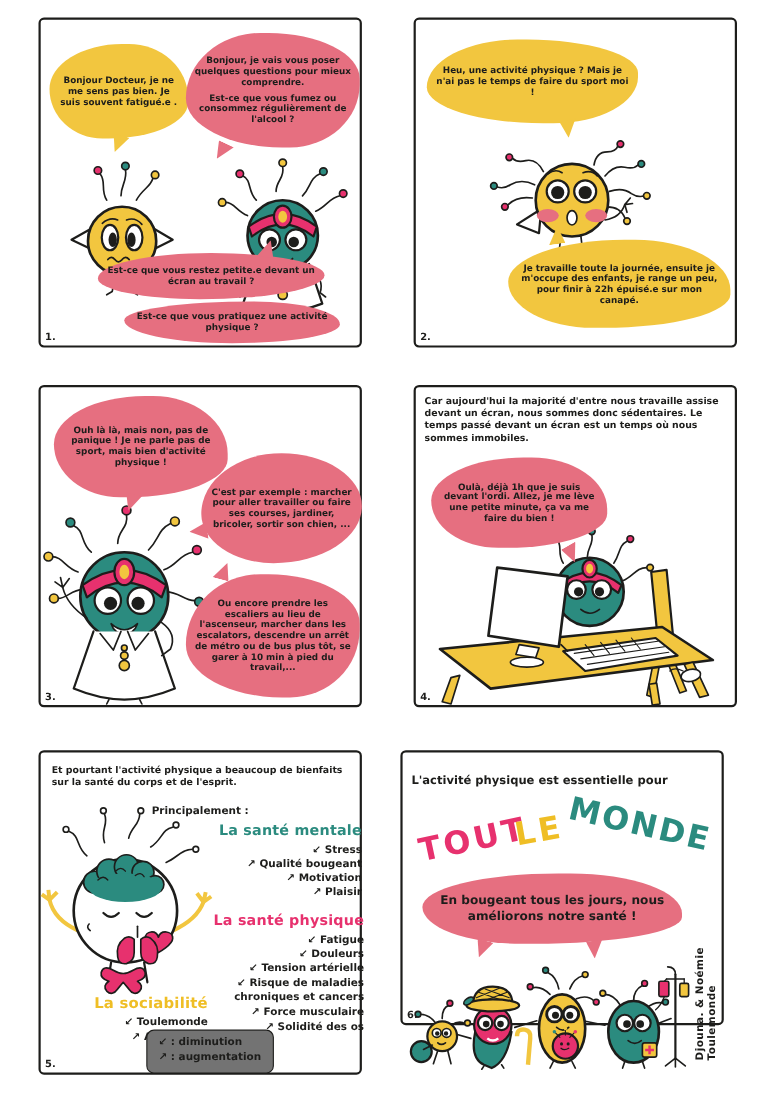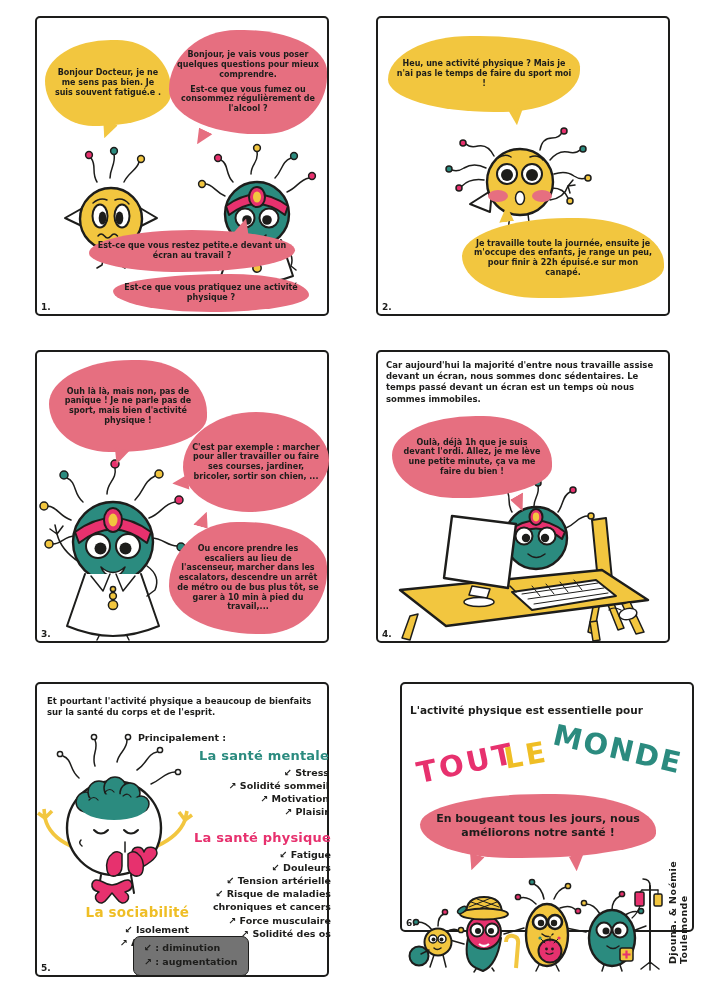--- a/index.html
+++ b/index.html
@@ -4,21 +4,21 @@
 <style>
 *{margin:0;padding:0;box-sizing:border-box}
 html,body{width:707px;height:1000px}
 body{position:relative;background:#fff;font-family:"DejaVu Sans","Liberation Sans",sans-serif;color:#1d1d1b}
 .panel{position:absolute;background:#fff;border:2.6px solid #1d1d1b;border-radius:5px}
 #p1{left:35px;top:16px;width:294px;height:300px}
 #p2{left:376px;top:16px;width:294px;height:300px}
 #p3{left:35px;top:350px;width:294px;height:293px}
 #p4{left:376px;top:350px;width:294px;height:293px}
 #p5{left:35px;top:682px;width:294px;height:295px}
-#p6{left:400px;top:682px;width:294px;height:250px}
+#p6{left:364px;top:682px;width:294px;height:250px}
 .num{position:absolute;left:4px;bottom:2px;font-size:9px;font-weight:700;z-index:5}
 .bubble{position:absolute;font-weight:700;font-size:8px;line-height:1.22;text-align:center;padding:9px 8px;display:flex;flex-direction:column;justify-content:center;gap:5px;z-index:2}
 .bubble.yellow{background:var(--yellow)}
 .bubble.pink{background:var(--pink)}
 .blob-a{border-radius:55% 45% 60% 40% / 50% 60% 40% 55%}
 .blob-b{border-radius:45% 55% 42% 58% / 60% 42% 58% 45%}
 .blob-c{border-radius:50% 50% 55% 45% / 55% 48% 52% 45%}
 .blob-d{border-radius:60% 40% 50% 50% / 45% 55% 45% 55%}
 .tail{position:absolute;width:15px;height:16px;clip-path:polygon(0 0,100% 0,35% 100%)}
 .tail.yellow{background:var(--yellow)}
@@ -292,42 +292,42 @@
     <path class="fm st s1" d="M85,130 q-4,-4 -9,-1 q-8,6 -6,17 q1,7 8,6 q7,-2 7,-10 z"></path>
     <path class="fm st s1" d="M91,130 q4,-4 9,-1 q8,6 6,17 q-1,7 -8,6 q-7,-2 -7,-10 z"></path>
     <path class="st" d="M64,151 l-3,18 M94,151 l3,18"></path>
     <path class="fm st s1" d="M66,158 q-9,-5 -11,2 q-1,6 7,8 q-6,4 -2,9 q5,5 10,-2 l5,-6 l5,6 q5,7 10,2 q4,-5 -2,-9 q8,-2 7,-8 q-2,-7 -11,-2 q-5,3 -9,3 q-4,0 -9,-3 z"></path>
   </svg>
 
   <div class="benefit" style="left:158px;top:64px;width:134px">
     <h3 class="t-teal">La santé mentale</h3>
     <ul>
       <li>↙ Stress</li>
-      <li>↗ Solidité sommeil</li>
+      <li>↗ Qualité bougeant</li>
       <li>↗ Motivation</li>
       <li>↗ Plaisir</li>
     </ul>
   </div>
 
   <div class="benefit" style="left:148px;top:146px;width:146px">
     <h3 class="t-magenta">La santé physique</h3>
     <ul>
       <li>↙ Fatigue</li>
       <li>↙ Douleurs</li>
       <li>↙ Tension artérielle</li>
       <li>↙ Risque de maladies chroniques et cancers</li>
       <li>↗ Force musculaire</li>
       <li>↗ Solidité des os</li>
     </ul>
   </div>
 
   <div class="benefit" style="left:14px;top:220px;width:138px">
     <h3 class="t-yellow" style="font-size:13.5px">La sociabilité</h3>
     <ul>
-      <li>↙ Isolement</li>
+      <li>↙ Toulemonde</li>
       <li>↗ Autonomie</li>
     </ul>
   </div>
 
   <div class="legend" style="left:96px;top:252px">
     <div>↙ : diminution</div>
     <div>↗ : augmentation</div>
   </div>
   <b class="num">5.</b>
 </section>

